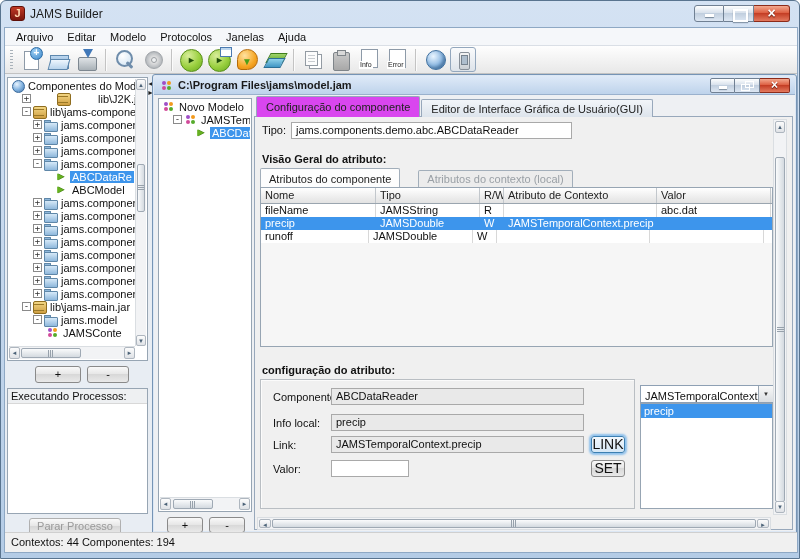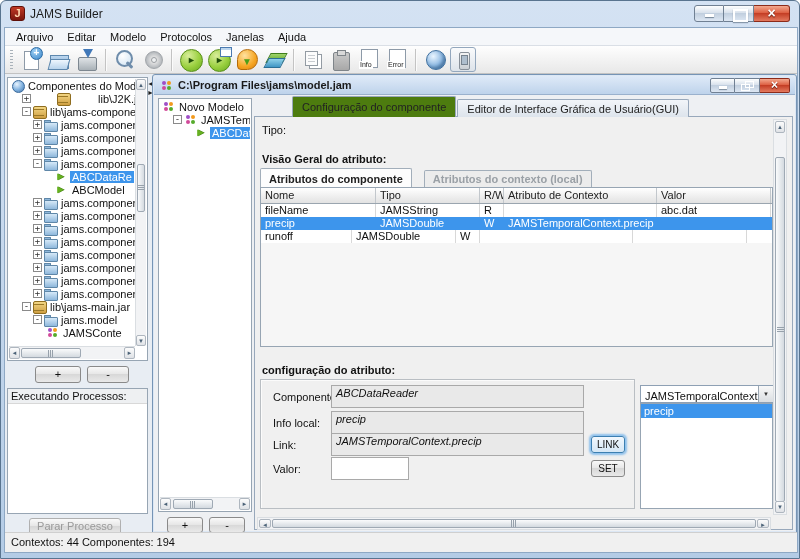--- a/index.html
+++ b/index.html
@@ -116,43 +116,43 @@
 .iw-content{position:absolute;left:1px;top:20px;right:1px;bottom:1px;background:#eef0f3;}
 .model-box{position:absolute;left:4px;top:3px;width:94px;height:414px;background:#fff;border:1px solid #97a5b3;}
 .model-rows{position:absolute;left:1px;top:1px;right:1px;bottom:14px;overflow:hidden;}
 .model-box .hscroll{right:1px;}
 .mb-add{left:13px;top:422px;width:36px;height:16px;line-height:14px;}
 .mb-rem{left:55px;top:422px;width:36px;height:16px;line-height:14px;}
 
 .tab-panel{position:absolute;left:100px;top:0;right:2px;bottom:0;}
 .tabs{position:absolute;left:2px;top:1px;height:21px;display:flex;align-items:flex-end;z-index:2;}
 .tab{font-size:11px;padding:3px 9px 2px;border:1px solid #98a8bb;border-bottom:none;background:linear-gradient(#f2f5f9,#dde4ec);margin-right:1px;border-radius:2px 2px 0 0;color:#222;height:18px;white-space:nowrap;}
-.tab.active{background:#4d7c0f;height:21px;padding-top:4px;margin-left:36px;}
+.tab.active{background:#d946ef;height:21px;padding-top:4px;}
 .tab-pane{position:absolute;left:0;top:21px;right:0;bottom:1px;background:#f0f0f0;border:1px solid #98a8bb;}
 .tipo-label{position:absolute;left:7px;top:7px;font-size:11px;font-weight:normal;color:#111;}
 .tipo-field{position:absolute;left:36px;top:5px;width:281px;height:17px;background:#fff;border:1px solid #a9a9a9;font-size:11px;line-height:15px;padding-left:4px;color:#111;white-space:nowrap;overflow:hidden;}
 .vg-title{position:absolute;left:7px;top:36px;font-size:11px;font-weight:bold;color:#111;}
 .inner-tabs{position:absolute;left:5px;top:51px;height:19px;display:flex;align-items:flex-end;z-index:2;}
-.itab{font-size:11px;padding:2px 8px;border:1px solid #a2aeba;border-bottom:none;background:linear-gradient(#f4f6f8,#e2e7ec);border-radius:2px 2px 0 0;margin-right:12px;height:17px;white-space:nowrap;color:#222;font-weight:bold;}
+.itab{font-size:11px;padding:2px 8px;border:1px solid #a2aeba;border-bottom:none;background:linear-gradient(#f4f6f8,#e2e7ec);border-radius:2px 2px 0 0;margin-right:18px;height:17px;white-space:nowrap;color:#222;}
 .itab.active{background:#fdfdfd;height:19px;padding-top:4px;}
 .itab.disabled{color:#9aa0a6;background:#ececec;}
 .attr-table{position:absolute;left:5px;top:70px;width:513px;height:160px;background:#f6f6f6;border:1px solid #97a5b3;overflow:hidden;}
 .at-header{display:flex;height:16px;background:linear-gradient(#ffffff,#e2e2e2);border-bottom:1px solid #9aa5af;}
 .at-hcell{font-size:11px;color:#222;padding:1px 0 0 4px;border-right:1px solid #c2c7cc;white-space:nowrap;overflow:hidden;flex:none;}
 .at-row{display:flex;height:13px;background:#fff;}
 .at-cell{font-size:11px;color:#111;padding-left:4px;border-right:1px solid #d8d8d8;white-space:nowrap;overflow:hidden;flex:none;line-height:13px;}
 .at-row.sel{background:#3d95ec;}
 .at-row.sel .at-cell{color:#fff;border-right-color:#3d95ec;}
 .cfg-title{position:absolute;left:7px;top:247px;font-size:11px;font-weight:bold;color:#111;}
 .group-box{position:absolute;left:5px;top:262px;width:375px;height:130px;border:1px solid #b9bec3;box-shadow:inset 1px 1px 0 #fbfbfb;}
 .f-row{position:absolute;left:12px;display:flex;align-items:center;height:17px;}
 .f-label{width:58px;font-size:11px;color:#111;flex:none;}
-.f-field{width:253px;height:23px;border:1px solid #a9a9a9;background:#e9e9e9;font-size:11px;line-height:15px;padding-left:4px;color:#111;white-space:nowrap;overflow:hidden;flex:none;font-style:italic;}
+.f-field{width:253px;height:17px;border:1px solid #a9a9a9;background:#e9e9e9;font-size:11px;line-height:15px;padding-left:4px;color:#111;white-space:nowrap;overflow:hidden;flex:none;}
 .f-field.editable{background:#fff;width:78px;}
-.f-btn{margin-left:7px;position:static;width:34px;height:17px;line-height:15px;font-size:10px;}
+.f-btn{margin-left:7px;position:static;width:34px;height:17px;line-height:15px;font-size:14px;}
 .f-btn.focused{border-color:#3c7fb1;box-shadow:0 0 2px 2px #8fc1ec;background:linear-gradient(#f2f8fd,#d5e7f6);}
 .ctx-combo{position:absolute;left:385px;top:268px;width:133px;height:18px;background:#fff;border:1px solid #8ea0b4;display:flex;align-items:flex-end;font-size:11px;color:#111;padding-left:4px;}
 .combo-arrow{margin-left:auto;width:16px;height:16px;background:linear-gradient(#f8f8f8,#dadee2);border-left:1px solid #9aa6b2;position:relative;flex:none;}
 .combo-arrow::before{content:"▼";position:absolute;inset:0;font-size:6px;color:#333;text-align:center;line-height:16px;}
 .ctx-list{position:absolute;left:385px;top:286px;width:133px;height:106px;background:#fff;border:1px solid #97a5b3;overflow:hidden;}
 .ctx-item{height:14px;font-size:11px;line-height:14px;padding-left:3px;color:#111;}
 .ctx-item.sel{background:#3d95ec;color:#fff;}
 .pane-vscroll{position:absolute;right:5px;top:2px;width:14px;height:396px;background:#f2f3f5;border:1px solid #dadee2;}
 .pane-vscroll .a-up{left:1px;right:1px;top:1px;height:12px;}
 .pane-vscroll .a-dn{left:1px;right:1px;bottom:1px;height:12px;}
@@ -384,20 +384,21 @@
           <span class="btn mb-add">+</span>
           <span class="btn mb-rem">-</span>
 
           <div class="tab-panel">
             <div class="tabs">
               <span class="tab active">Configuração do componente</span>
               <span class="tab">Editor de Interface Gráfica de Usuário(GUI)</span>
             </div>
             <div class="tab-pane">
               <span class="tipo-label">Tipo:</span>
+              <span class="tipo-field">jams.components.demo.abc.ABCDataReader</span>
               <span class="vg-title">Visão Geral do atributo:</span>
               <div class="inner-tabs">
                 <span class="itab active">Atributos do componente</span>
                 <span class="itab disabled">Atributos do contexto (local)</span>
               </div>
               <div class="attr-table" id="attr-table">
                   <div class="at-header">
                     <span class="at-hcell" style="width: 115px;">Nome</span>
                     <span class="at-hcell" style="width: 104px;">Tipo</span>
                     <span class="at-hcell" style="width: 24px;">R/W</span>
@@ -412,21 +413,21 @@
                     <span class="at-cell" style="width: 114px;">abc.dat</span>
                   </div>
                   <div class="at-row sel">
                     <span class="at-cell" style="width: 115px;">precip</span>
                     <span class="at-cell" style="width: 104px;">JAMSDouble</span>
                     <span class="at-cell" style="width: 24px;">W</span>
                     <span class="at-cell" style="width: 153px;">JAMSTemporalContext.precip</span>
                     <span class="at-cell" style="width: 114px;"></span>
                   </div>
                   <div class="at-row">
-                    <span class="at-cell" style="width: 91px;">runoff</span>
+                    <span class="at-cell" style="width: 108px;">runoff</span>
                     <span class="at-cell" style="width: 104px;">JAMSDouble</span>
                     <span class="at-cell" style="width: 24px;">W</span>
                     <span class="at-cell" style="width: 153px;"></span>
                     <span class="at-cell" style="width: 114px;"></span>
                   </div>
                 </div>
               <span class="cfg-title">configuração do atributo:</span>
               <div class="group-box" id="cfg-group">
                   <div class="f-row" style="top: 8px;">
                     <span class="f-label">Componente:</span>

